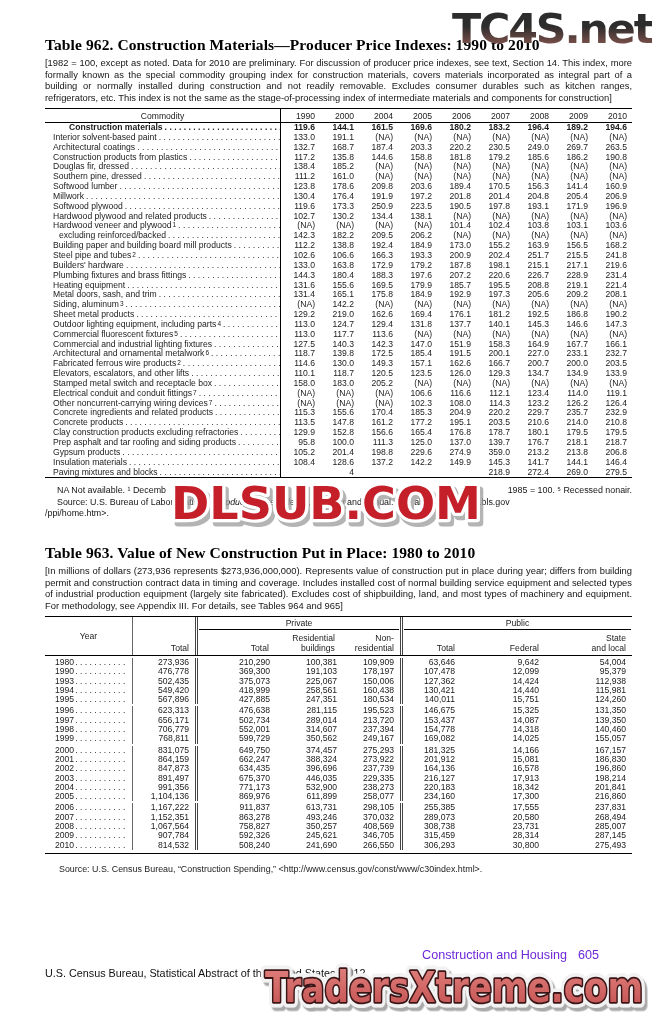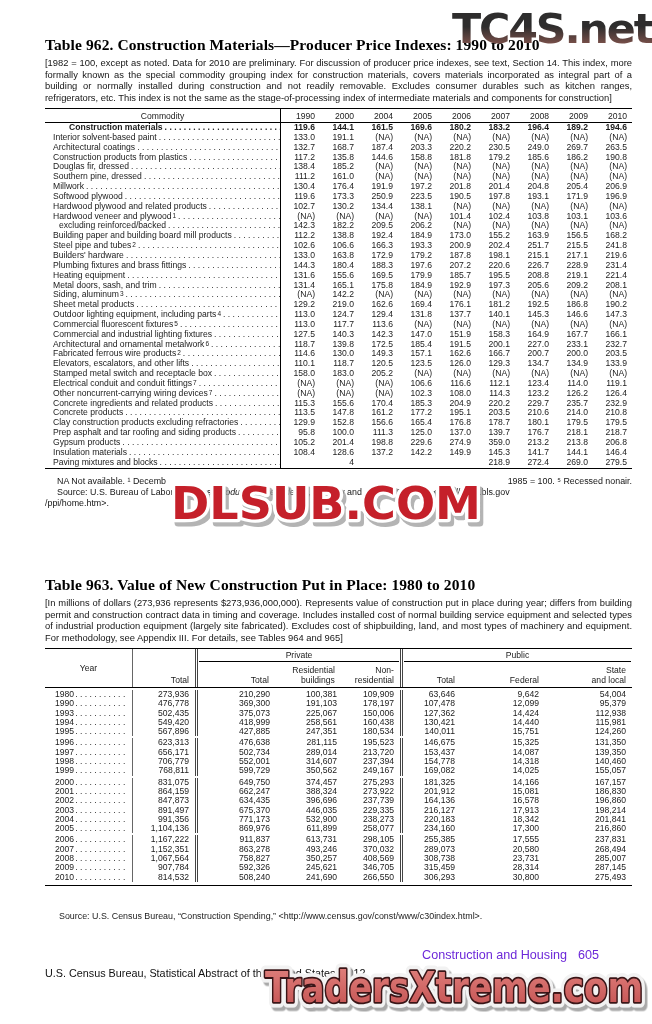--- a/index.html
+++ b/index.html
@@ -1,21 +1,21 @@
 <!DOCTYPE html>
 <html><head>
 <meta charset="utf-8">
 <style>
   *{box-sizing:border-box;margin:0;padding:0}
   html,body{width:652px;height:1024px}
   body{position:relative;overflow:hidden;background:#fff;color:#1b1b1b;
        font-family:"Liberation Sans",sans-serif;}
   .sec{position:absolute;left:45px;width:587px}
   #t962{top:36px}
-  #t963{top:576px}
+  #t963{top:544px}
   h1.t{font-family:"Liberation Serif",serif;font-weight:bold;font-size:15.5px;
        letter-spacing:.1px;margin-bottom:3px;color:#000}
   .note{font-size:9.4px;line-height:11.5px;margin-bottom:5px;color:#151515;text-align:justify}
 
   
   .tbl962{border-top:1px solid #000;border-bottom:1.4px solid #000;font-size:8.6px}
   .r962{display:flex;height:9.85px;line-height:9.85px;white-space:nowrap}
   .r962.hdr{height:14px;line-height:14px;border-bottom:1px solid #000}
   .r962 .lab{width:236px;border-right:1px solid #000;display:flex;overflow:hidden;padding-left:8px}
   .r962.hdr .lab{justify-content:center;padding-left:0}
@@ -54,21 +54,21 @@
   .r963 .c-ptotal{width:78px}
   .r963 .c-res{width:67px}
   .r963 .c-nonres{width:60px;border-right:3px double #444}
   .r963 .c-pubtotal{width:58px}
   .r963 .c-federal{width:84px}
   .r963 .c-state{width:87px}
   .g963{margin-top:2px}
   .g963:first-child{margin-top:2px}
   .leader963{flex:1;overflow:hidden;white-space:nowrap;margin:0 4px 0 1px;color:#2a2a2a}
   .leader963::before{content:". . . . . . . . . . . . . . ."}
-  .src963{font-size:8.9px;margin-top:25px;padding-left:14px}
+  .src963{font-size:8.9px;margin-top:10px;padding-left:14px}
 
   
   .pageline{position:absolute;top:948px;right:53px;font-size:12.6px;color:#6d28d9}
   .pageline .pg{margin-left:11px}
   .credit{position:absolute;top:967px;left:45px;font-size:10.8px;color:#111}
 
   
   .wm{position:absolute;z-index:9;pointer-events:none}
   #wm-top{top:2px;right:-6px}
   #wm-mid{top:474px;left:146px}
@@ -182,20 +182,35 @@
           <div class="val">(NA)</div>
           <div class="val">(NA)</div>
           <div class="val">(NA)</div>
           <div class="val">(NA)</div>
           <div class="val">(NA)</div>
           <div class="val">(NA)</div>
           <div class="val">(NA)</div>
         </div>
         <div class="r962">
           <div class="lab">
+            <span>Softwood lumber</span>
+            <span class="leader"></span>
+          </div>
+          <div class="val">123.8</div>
+          <div class="val">178.6</div>
+          <div class="val">209.8</div>
+          <div class="val">203.6</div>
+          <div class="val">189.4</div>
+          <div class="val">170.5</div>
+          <div class="val">156.3</div>
+          <div class="val">141.4</div>
+          <div class="val">160.9</div>
+        </div>
+        <div class="r962">
+          <div class="lab">
             <span>Millwork</span>
             <span class="leader"></span>
           </div>
           <div class="val">130.4</div>
           <div class="val">176.4</div>
           <div class="val">191.9</div>
           <div class="val">197.2</div>
           <div class="val">201.8</div>
           <div class="val">201.4</div>
           <div class="val">204.8</div>

